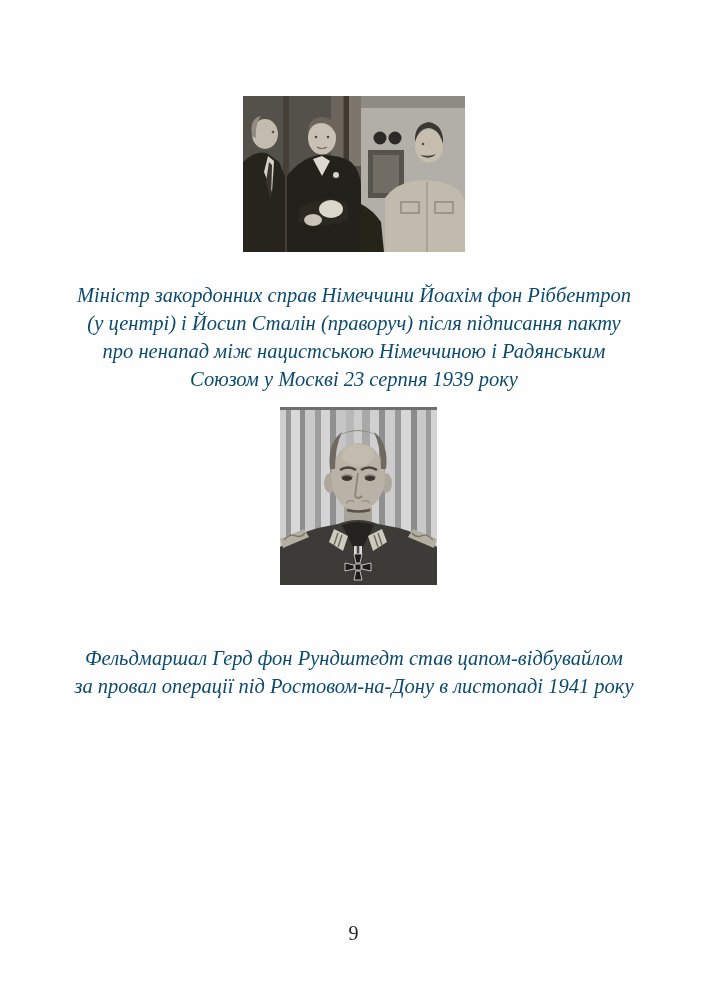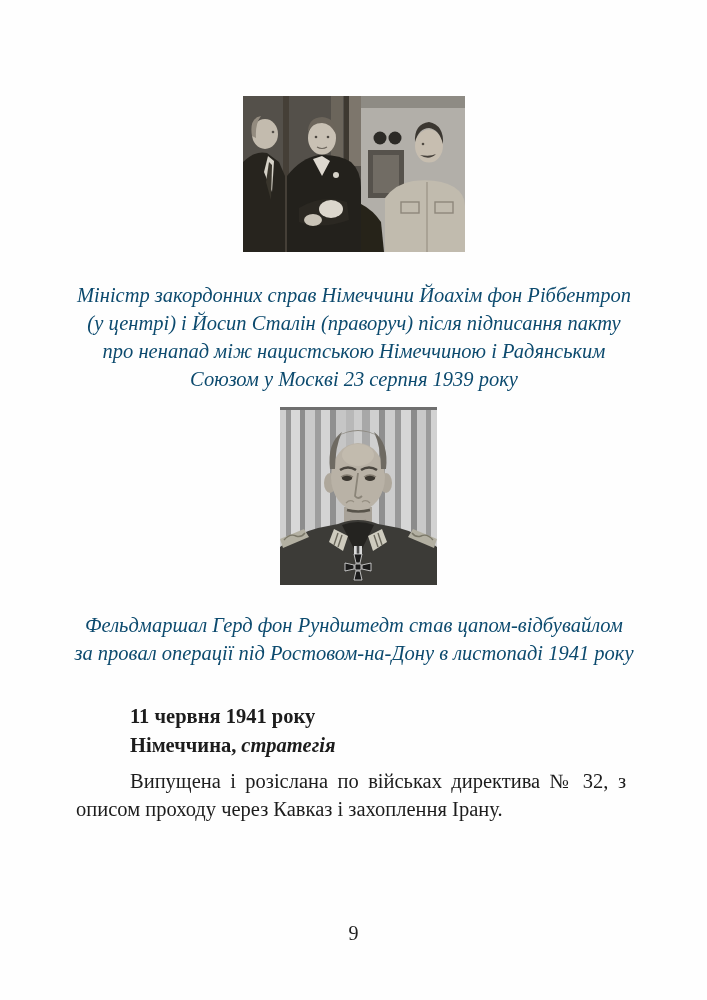--- a/index.html
+++ b/index.html
@@ -14,21 +14,21 @@
   .photo{position:absolute;margin:0;padding:0;}
   .photo svg{display:block;width:100%;height:100%;}
   .photo-1{left:243px;top:96px;width:222px;height:156px;}
   .photo-2{left:280px;top:407px;width:157px;height:178px;}
   .caption{
     position:absolute;left:74px;width:560px;margin:0;
     text-align:center;font-style:italic;
     font-size:20.5px;line-height:28px;color:#0c4a6e;
   }
   .caption-1{top:281px;}
-  .caption-2{top:611px;}
+  .caption-2{top:644px;}
   .entry{position:absolute;left:76px;top:702px;width:550px;}
   .entry h2,.entry h3{margin:0;font-size:20.5px;line-height:29px;font-weight:bold;}
   .entry-date,.entry-topic{margin-left:54px !important;}
   .entry-topic .category{font-style:italic;margin-left:5px;}
   .entry-body{
     margin:7px 0 0;font-size:20.5px;line-height:28px;
     text-align:justify;text-indent:54px;
   }
   .page-number{
     position:absolute;left:0;top:920px;width:707px;
@@ -159,21 +159,16 @@
       <g transform="translate(78,160)">
         <rect x="-4" y="-21" width="8" height="8" fill="#d9d9d9"></rect>
         <rect x="-1.3" y="-21" width="2.6" height="8" fill="#4a4a4a"></rect>
         <path d="M-4,-13 L4,-13 L2,-4 L-2,-4 Z M-4,13 L4,13 L2,4 L-2,4 Z M-13,-4 L-13,4 L-4,2 L-4,-2 Z M13,-4 L13,4 L4,2 L4,-2 Z M-3,-3 H3 V3 H-3 Z" fill="#1b1b1b" stroke="#e5e5e5" stroke-width="0.8"></path>
       </g>
     </svg>
   </figure>
 
   <p class="caption caption-2">Фельдмаршал Герд фон Рундштедт став цапом-відбувайлом за провал операції під Ростовом-на-Дону в листопаді 1941 року</p>
 
-  <section class="entry">
-    <h2 class="entry-date">11 червня 1941 року</h2>
-    <h3 class="entry-topic"><span class="country">Німеччина,</span><span class="category">стратегія</span></h3>
-    <p class="entry-body">Випущена і розіслана по військах директива № 32, з описом проходу через Кавказ і захоплення Ірану.</p>
-  </section>
 
   <div class="page-number">9</div>
 
 </div>
 
 </body></html>

